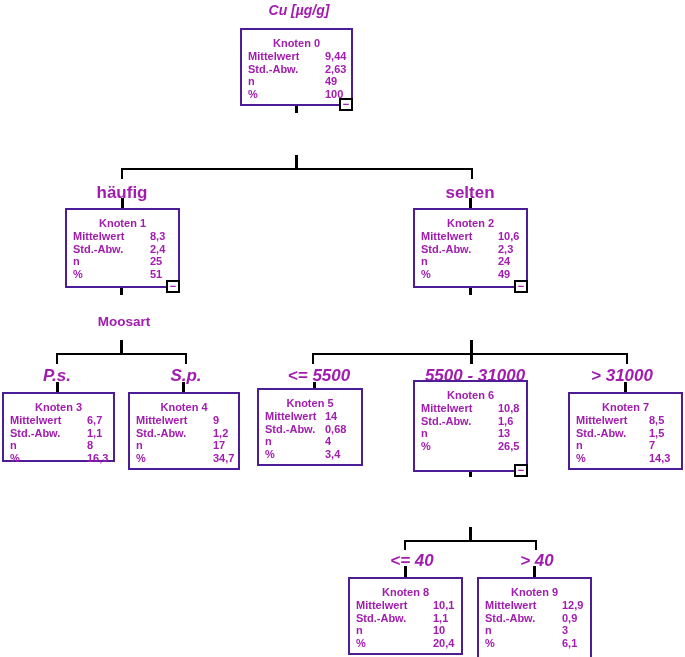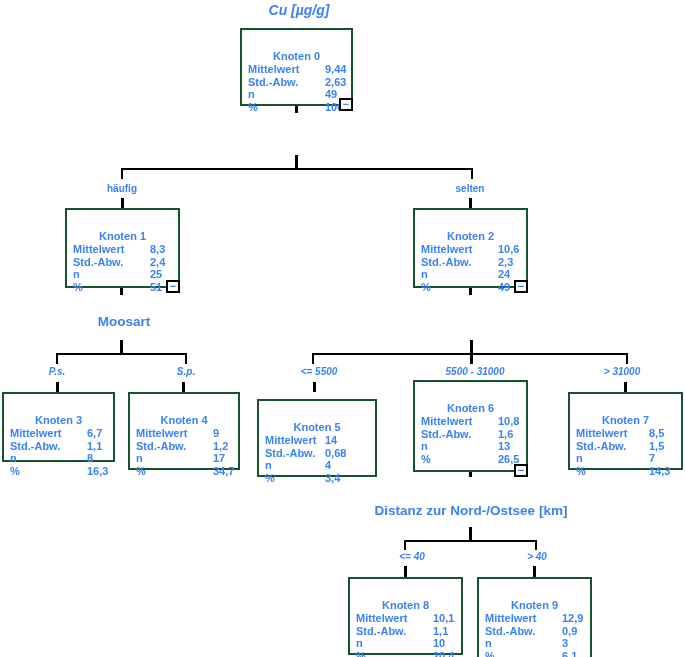--- a/index.html
+++ b/index.html
@@ -1,44 +1,44 @@
 <!DOCTYPE html>
 <html><head>
 <meta charset="utf-8">
 <style>
   html,body{margin:0;padding:0;background:#fff;}
   .canvas{
     position:relative;width:685px;height:657px;background:#ffffff;
-    font-family:"Liberation Sans",sans-serif;color:#3b82f6;overflow:hidden;
+    font-family:"Liberation Sans",sans-serif;color:#a21caf;overflow:hidden;
   }
   .tree-title{
     position:absolute;top:2px;left:299px;transform:translateX(-50%);
     font-size:14px;font-weight:bold;font-style:italic;white-space:nowrap;
   }
   .node{
-    position:absolute;background:#fff;border:2px solid #14532d;box-sizing:border-box;
-    padding-top:20px;
+    position:absolute;background:#fff;border:2px solid #4c1d95;box-sizing:border-box;
+    padding-top:7px;
   }
   .node-title{font-size:11px;font-weight:bold;text-align:center;line-height:13px;}
   .row{position:relative;font-size:11px;font-weight:bold;line-height:12.6px;padding-left:6px;white-space:nowrap;}
   .row .val{position:absolute;left:83px;top:0;}
   .narrowcol .row .val{left:66px;}
   .midcol .row .val{left:79px;}
   .collapse{
     position:absolute;right:-2px;bottom:-7px;width:14px;height:13px;
     background:#fff;border:2px solid #000;box-sizing:border-box;
     font-size:11px;font-weight:bold;line-height:8px;text-align:center;cursor:pointer;
   }
   .line{position:absolute;background:#000;}
   .varlabel{
     position:absolute;transform:translateX(-50%);font-size:13.5px;font-weight:bold;
     white-space:nowrap;
   }
   .catlabel{
-    position:absolute;transform:translateX(-50%);font-size:10px;font-weight:bold;
+    position:absolute;transform:translateX(-50%);font-size:17px;font-weight:bold;
     white-space:nowrap;
   }
   .catlabel.it{font-style:italic;}
 </style>
 </head>
 <body>
 
 <div class="canvas">
 
   <div class="tree-title">Cu [µg/g]</div>
@@ -71,21 +71,20 @@
 
   <div class="line" style="left:469px;top:470px;width:3px;height:7px"></div>
   <div class="line" style="left:469px;top:527px;width:3px;height:13px"></div>
   <div class="line" style="left:404px;top:540px;width:133px;height:2px"></div>
   <div class="line" style="left:404px;top:542px;width:2px;height:8px"></div>
   <div class="line" style="left:535px;top:542px;width:2px;height:8px"></div>
   <div class="line" style="left:404px;top:566px;width:3px;height:11px"></div>
   <div class="line" style="left:533px;top:566px;width:3px;height:11px"></div>
 
   <div class="varlabel" style="left:124px;top:314px">Moosart</div>
-  <div class="varlabel" style="left:471px;top:503px">Distanz zur Nord-/Ostsee [km]</div>
 
   <div class="catlabel" style="left:122px;top:183px">häufig</div>
   <div class="catlabel" style="left:470px;top:183px">selten</div>
   <div class="catlabel it" style="left:57px;top:366px">P.s.</div>
   <div class="catlabel it" style="left:186px;top:366px">S.p.</div>
   <div class="catlabel it" style="left:319px;top:366px">&lt;= 5500</div>
   <div class="catlabel it" style="left:475px;top:366px">5500 - 31000</div>
   <div class="catlabel it" style="left:622px;top:366px">&gt; 31000</div>
   <div class="catlabel it" style="left:412px;top:551px">&lt;= 40</div>
   <div class="catlabel it" style="left:537px;top:551px">&gt; 40</div>
@@ -126,21 +125,21 @@
   </div>
 
   <div class="node" style="left:128px;top:392px;width:112px;height:78px">
     <div class="node-title">Knoten 4</div>
     <div class="row"><span class="lbl">Mittelwert</span><span class="val">9</span></div>
     <div class="row"><span class="lbl">Std.-Abw.</span><span class="val">1,2</span></div>
     <div class="row"><span class="lbl">n</span><span class="val">17</span></div>
     <div class="row"><span class="lbl">%</span><span class="val">34,7</span></div>
   </div>
 
-  <div class="node narrowcol" style="left:257px;top:399px;width:120px;height:78px">
+  <div class="node narrowcol" style="left:257px;top:388px;width:106px;height:78px">
     <div class="node-title">Knoten 5</div>
     <div class="row"><span class="lbl">Mittelwert</span><span class="val">14</span></div>
     <div class="row"><span class="lbl">Std.-Abw.</span><span class="val">0,68</span></div>
     <div class="row"><span class="lbl">n</span><span class="val">4</span></div>
     <div class="row"><span class="lbl">%</span><span class="val">3,4</span></div>
   </div>
 
   <div class="node" style="left:413px;top:380px;width:115px;height:92px">
     <div class="node-title">Knoten 6</div>
     <div class="row"><span class="lbl">Mittelwert</span><span class="val">10,8</span></div>

